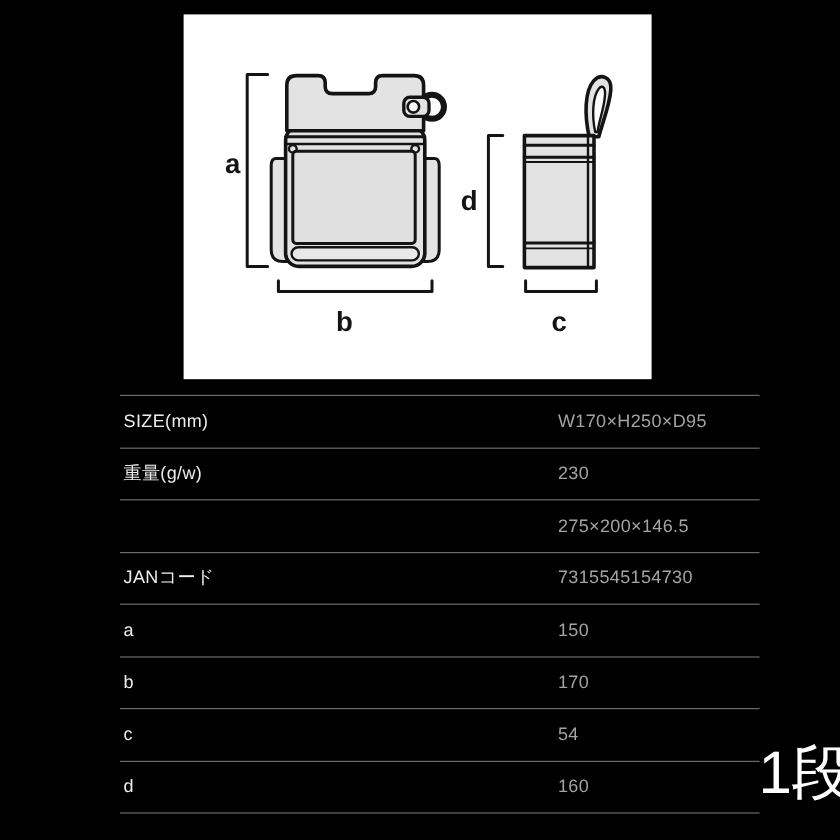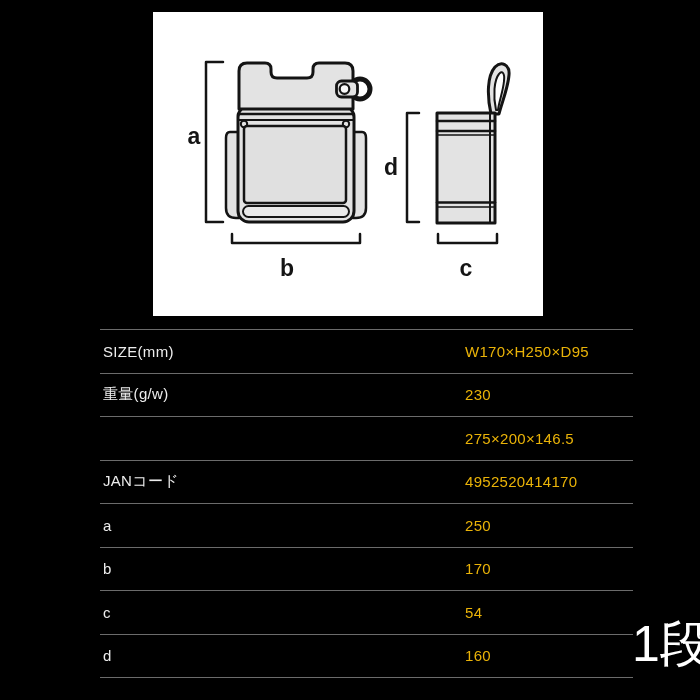--- a/index.html
+++ b/index.html
@@ -31,21 +31,21 @@
     border-top:1px solid #6b6b6b;
     display:flex;align-items:center;
   }
   .spec-row:last-child{border-bottom:1px solid #6b6b6b;}
   .spec-label{
     margin-left:3px;
     color:#ededed;font-size:15px;letter-spacing:.3px;
   }
   .spec-value{
     position:absolute;left:365px;
-    color:#eab308;font-size:15px;letter-spacing:.3px;
+    color:#a3a3a3;font-size:15px;letter-spacing:.3px;
     white-space:nowrap;
   }
   
   .tier-label{
     position:absolute;left:632px;top:614px;
     color:#ffffff;font-size:50px;line-height:1.2;
     white-space:nowrap;z-index:5;
   }
 </style>
 </head>
@@ -109,25 +109,25 @@
   </div>
   <div class="spec-row">
     <span class="spec-label">重量(g/w)</span>
     <span class="spec-value">230</span>
   </div>
   <div class="spec-row">
     <span class="spec-value">275×200×146.5</span>
   </div>
   <div class="spec-row">
     <span class="spec-label">JANコード</span>
-    <span class="spec-value">4952520414170</span>
+    <span class="spec-value">7315545154730</span>
   </div>
   <div class="spec-row">
     <span class="spec-label">a</span>
-    <span class="spec-value">250</span>
+    <span class="spec-value">150</span>
   </div>
   <div class="spec-row">
     <span class="spec-label">b</span>
     <span class="spec-value">170</span>
   </div>
   <div class="spec-row">
     <span class="spec-label">c</span>
     <span class="spec-value">54</span>
   </div>
   <div class="spec-row">

